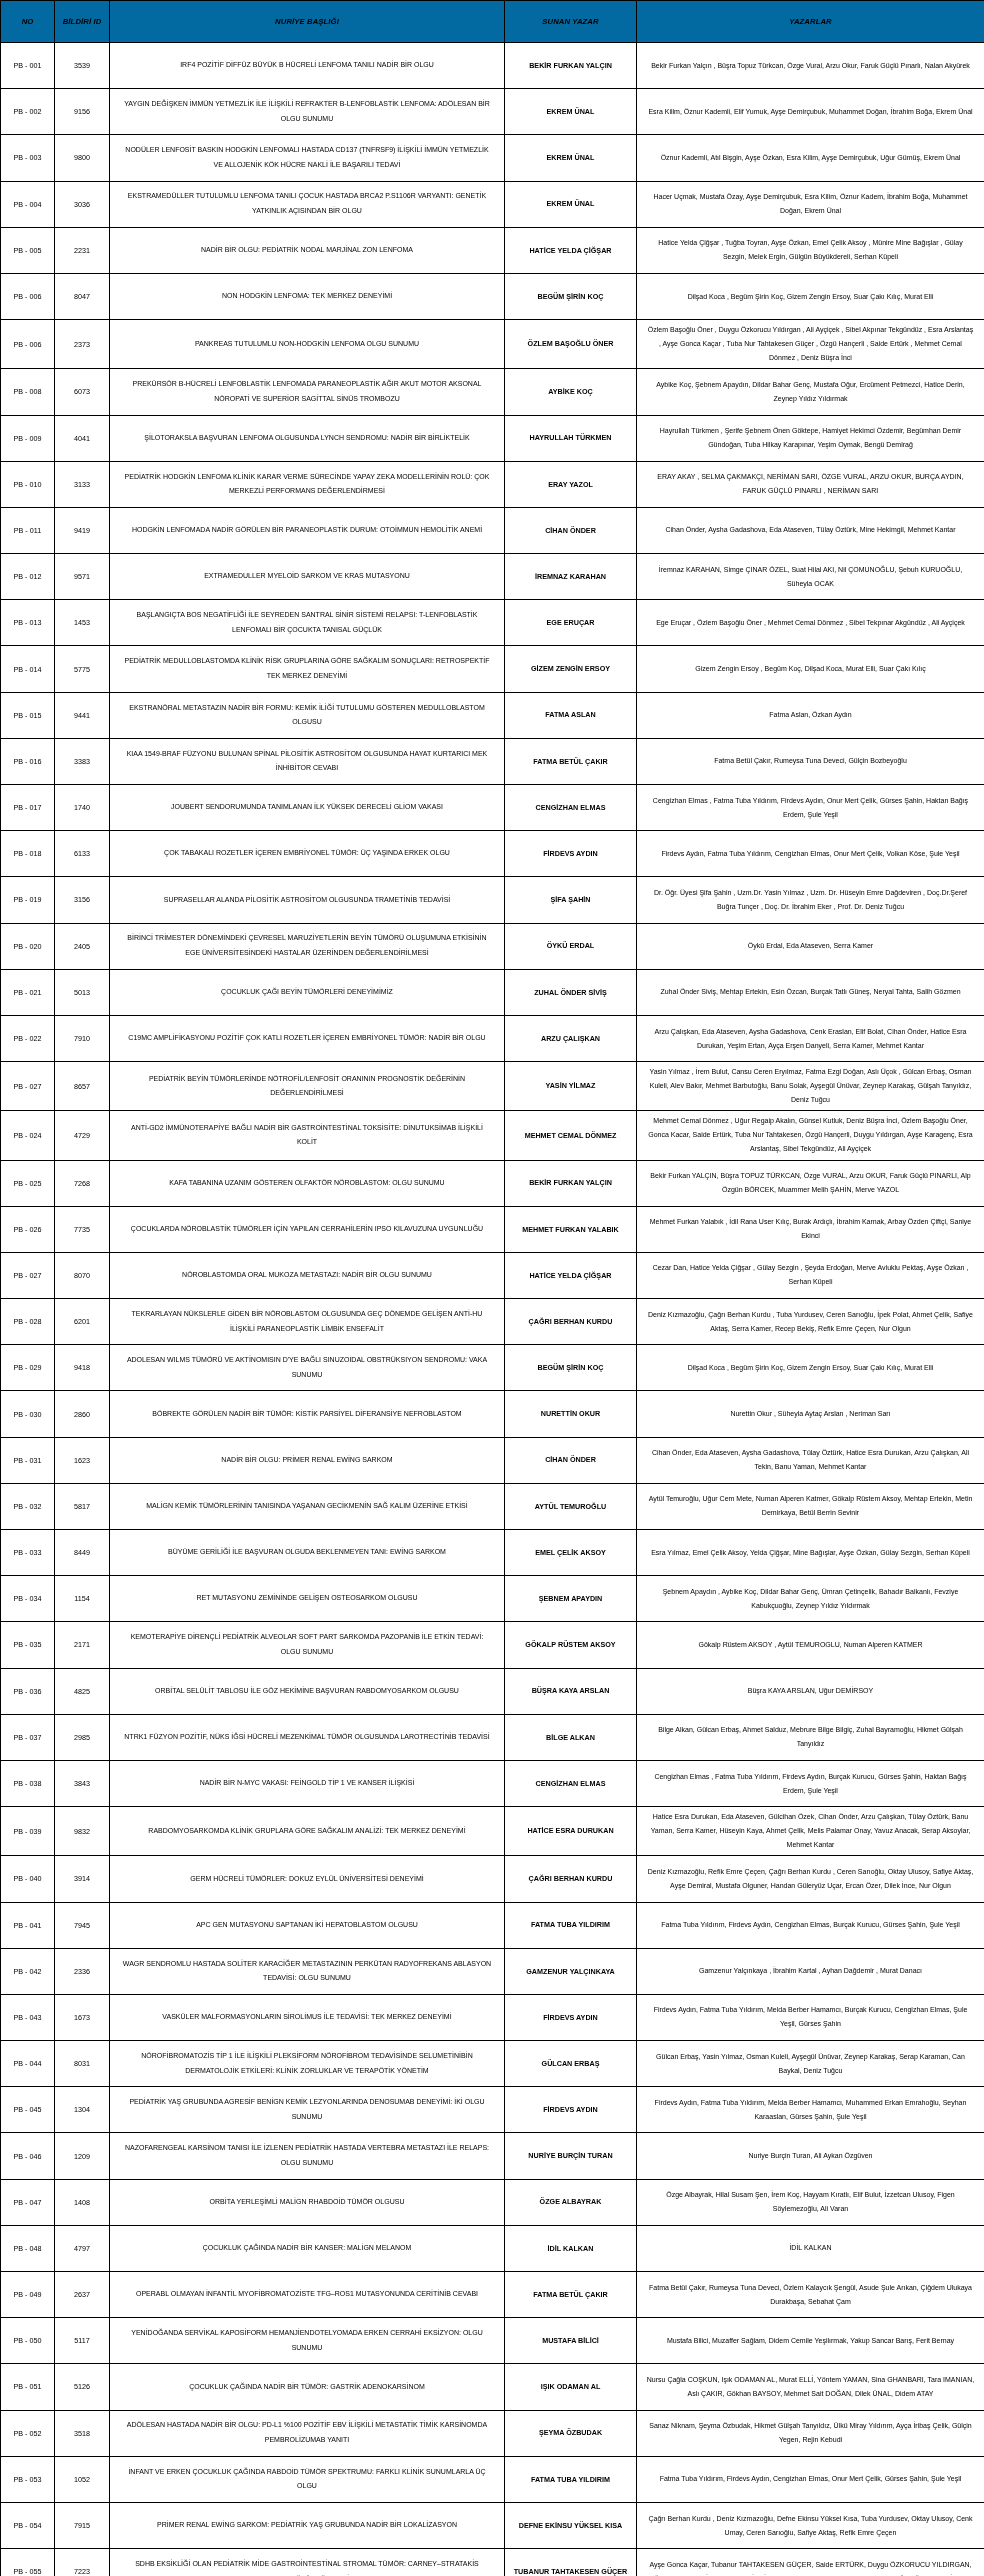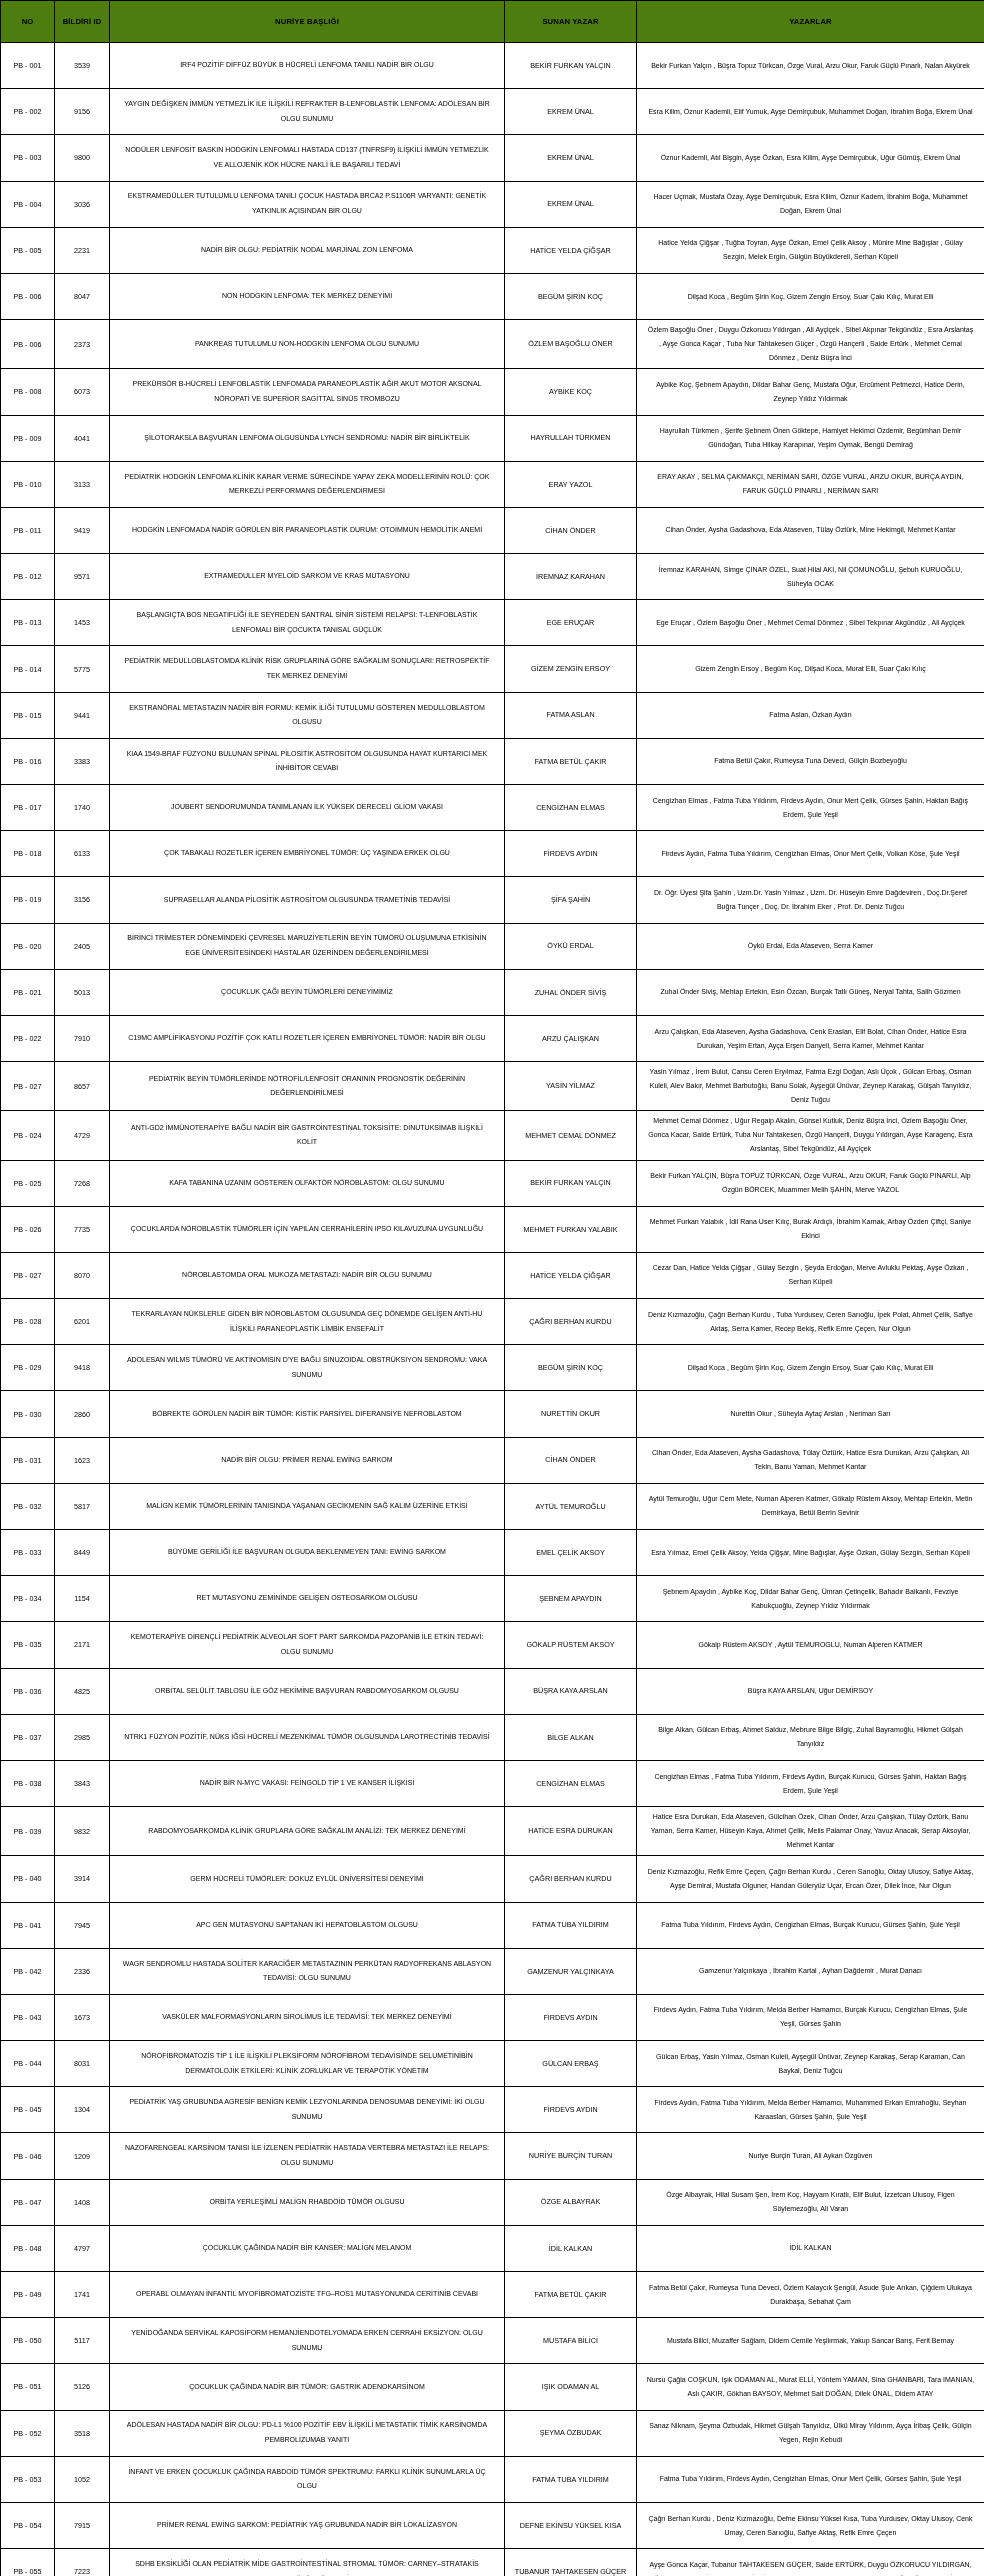--- a/index.html
+++ b/index.html
@@ -19,30 +19,31 @@
     table-layout: fixed;
     border: 1px solid #000000;
   }
   col.c-no     { width: 54px; }
   col.c-id     { width: 55px; }
   col.c-title  { width: 395px; }
   col.c-sunan  { width: 132px; }
   col.c-yazar  { width: 348px; }
 
   th {
-    background: #4d7c0f;
+    background: #0369a1;
     border-left: 0.5px solid #000;
     border-right: 0.5px solid #000;
     border-bottom: 1px solid #000;
     height: 39px;
     font-size: 7.7px;
     font-weight: bold;
     text-align: center;
     vertical-align: middle;
     letter-spacing: 0.1px;
+    font-style: italic;
   }
   td {
     border-left: 0.5px solid #000;
     border-right: 0.5px solid #000;
     border-top: 1px solid #000;
     border-bottom: 1px solid #000;
     height: 39px;
     vertical-align: middle;
     text-align: center;
     padding: 3.1px 5.2px;
@@ -53,21 +54,21 @@
     font-weight: normal;
     white-space: nowrap;
   }
   td.title-cell {
     font-size: 7px;
     line-height: 2.1;
     padding: 3.1px 12.4px;
   }
   td.sunan-cell {
     font-size: 7.2px;
-    font-weight: normal;
+    font-weight: bold;
     line-height: 1.6;
   }
   td.yazar-cell {
     font-size: 7px;
     line-height: 2.0;
     padding: 3.1px 9.3px;
   }
 </style>
 </head>
 <body>
@@ -470,21 +471,21 @@
   <tr>
     <td class="no-cell">PB - 048</td>
     <td class="id-cell">4797</td>
     <td class="title-cell">ÇOCUKLUK ÇAĞINDA NADİR BİR KANSER: MALİGN MELANOM</td>
     <td class="sunan-cell">İDİL KALKAN</td>
     <td class="yazar-cell">İDİL KALKAN</td>
   </tr>
 
   <tr>
     <td class="no-cell">PB - 049</td>
-    <td class="id-cell">1741</td>
+    <td class="id-cell">2637</td>
     <td class="title-cell">OPERABL OLMAYAN İNFANTİL MYOFİBROMATOZİSTE TFG–ROS1 MUTASYONUNDA CERİTİNİB CEVABI</td>
     <td class="sunan-cell">FATMA BETÜL ÇAKIR</td>
     <td class="yazar-cell">Fatma Betül Çakır, Rumeysa Tuna Deveci, Özlem Kalaycık Şengül, Asude Şule Arıkan, Çiğdem Ulukaya Durakbaşa, Sebahat Çam</td>
   </tr>
 
   <tr>
     <td class="no-cell">PB - 050</td>
     <td class="id-cell">5117</td>
     <td class="title-cell">YENİDOĞANDA SERVİKAL KAPOSİFORM HEMANJİENDOTELYOMADA ERKEN CERRAHİ EKSİZYON: OLGU SUNUMU</td>
     <td class="sunan-cell">MUSTAFA BİLİCİ</td>

